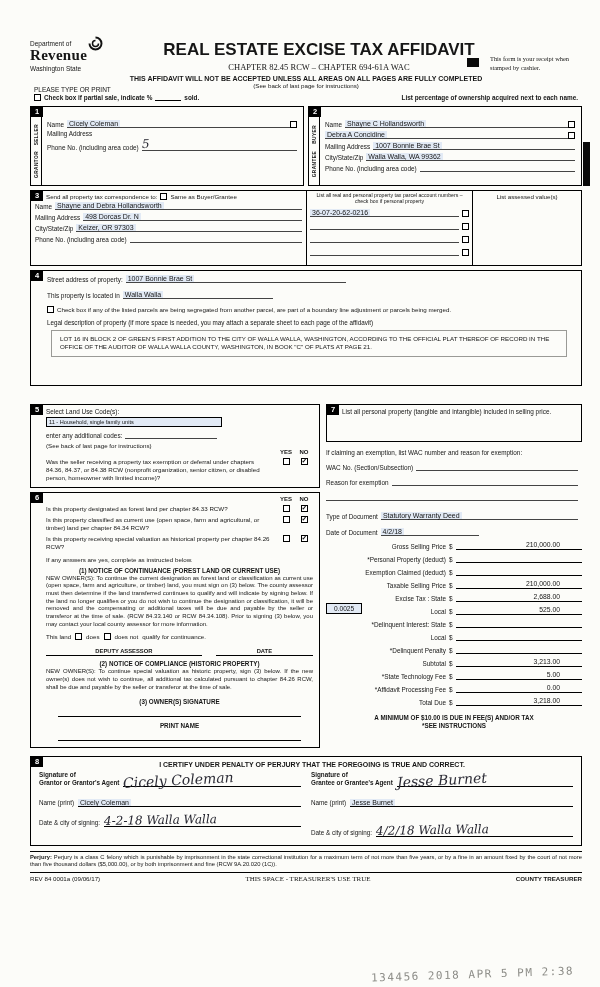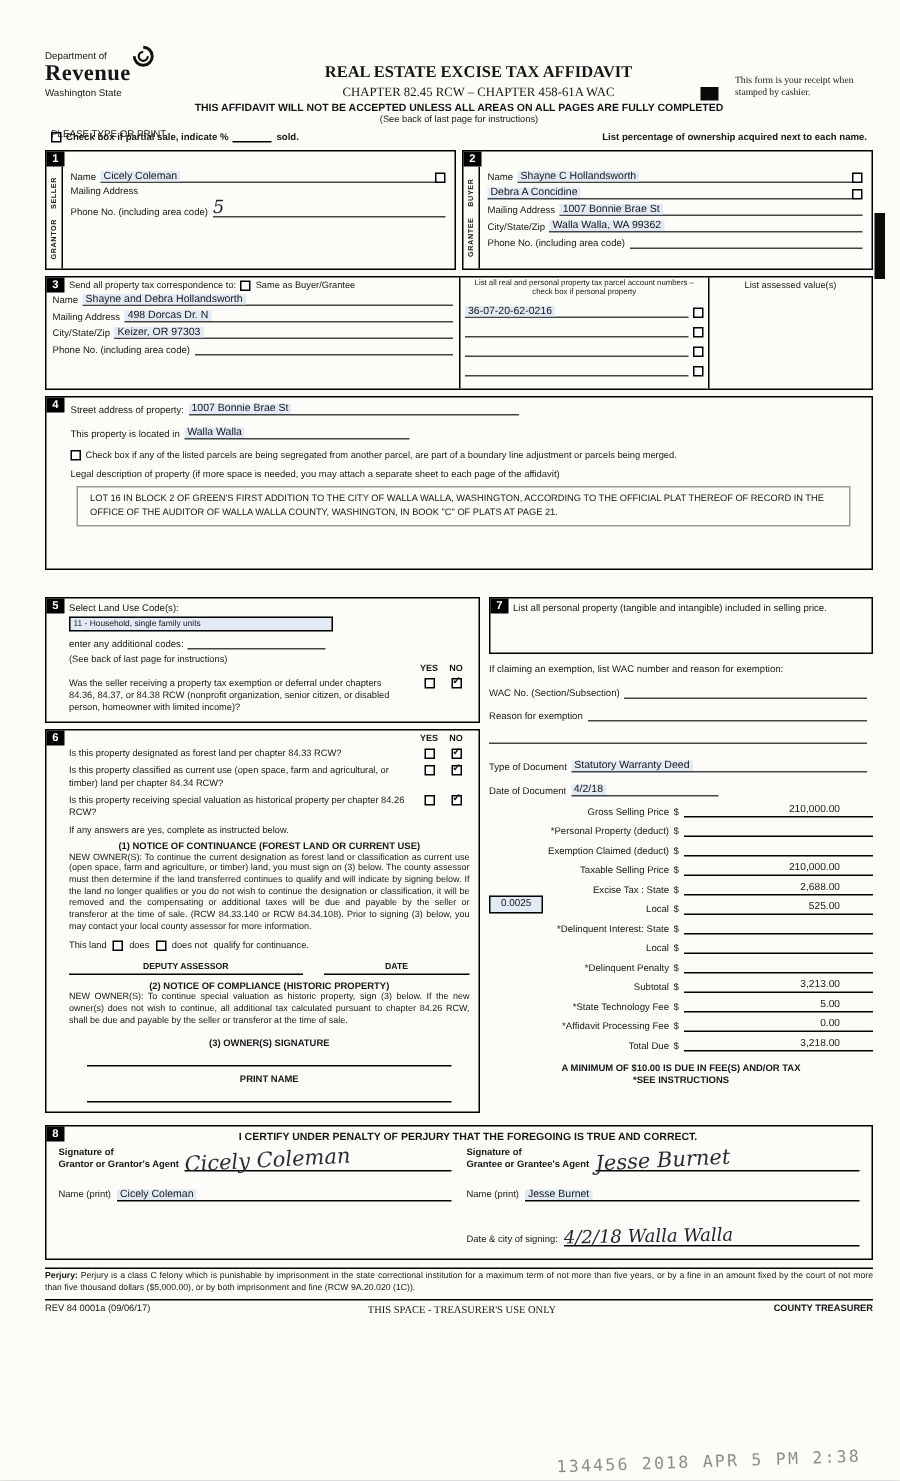--- a/index.html
+++ b/index.html
@@ -4,21 +4,21 @@
 <style>
 *{margin:0;padding:0;box-sizing:border-box}
 body{background:#d4d4d0;font-family:"Liberation Sans",sans-serif;color:#161616}
 .page{width:600px;height:987px;margin:0 auto;background:#fcfcf9;position:relative;padding:34px 18px 6px 30px;overflow:hidden;box-shadow:0 0 8px rgba(0,0,0,.35)}
 
 .hdr{display:flex;align-items:flex-end}
 .logo{width:118px;font-size:6.5px;line-height:1.15;position:relative}
 .logo .rev{font-size:15px;font-weight:bold;font-family:"Liberation Serif",serif;letter-spacing:.3px}
 .logo svg{position:absolute;left:58px;top:-4px}
 .titleblock{flex:1;text-align:center;padding-top:6px}
-.title{font-size:11px;font-weight:bold;font-family:Liberation Serif, serif}
+.title{font-size:17px;font-weight:bold;font-family:Liberation Sans, sans-serif}
 .chapter{font-size:8.5px;font-family:"Liberation Serif",serif;margin-top:2px}
 .receipt{width:92px;font-size:6.4px;line-height:1.3;font-family:"Liberation Serif",serif;padding-top:4px}
 .typeprint{position:absolute;left:34px;top:86px;font-size:6.5px}
 .warning{text-align:center;font-size:7px;font-weight:bold;margin-top:3px}
 .seeback{text-align:center;font-size:6.2px}
 .partialrow{display:flex;align-items:flex-end;font-size:6.4px;font-weight:bold;margin-top:4px;padding:0 4px;gap:3px}
 .partialrow .blank{width:26px;border-bottom:1px solid #000;height:8px}
 .partialrow .spacer{flex:1}
 
 .cb{display:inline-block;width:7px;height:7px;border:1px solid #000;text-align:center;line-height:6px;font-size:7px;vertical-align:-1px;background:#fff;flex:none}
@@ -109,21 +109,21 @@
       <svg viewBox="0 0 20 20" width="15" height="15">
           <path d="M10 2 A8 8 0 1 1 2 10" fill="none" stroke="#111" stroke-width="2.6"></path>
           <path d="M10 6 A4 4 0 1 0 14 10" fill="none" stroke="#111" stroke-width="2"></path>
         </svg>
       <div>Department of</div>
       <div class="rev">Revenue</div>
       <div>Washington State</div>
     </div>
     <div class="titleblock">
       <div class="title">REAL ESTATE EXCISE TAX AFFIDAVIT</div>
-      <div class="chapter">CHAPTER 82.45 RCW – CHAPTER 458-61A WAC</div>
+      <div class="chapter">CHAPTER 82.45 RCW – CHAPTER 694-61A WAC</div>
     </div>
     <div class="receipt">This form is your receipt when stamped by cashier.</div>
   </div>
   <div class="typeprint">PLEASE TYPE OR PRINT</div>
   <div class="warning">THIS AFFIDAVIT WILL NOT BE ACCEPTED UNLESS ALL AREAS ON ALL PAGES ARE FULLY COMPLETED</div>
   <div class="seeback">(See back of last page for instructions)</div>
   <div class="partialrow">
     <span class="cb"></span>
     <span>Check box if partial sale, indicate %</span>
     <span class="blank"></span>
@@ -482,20 +482,26 @@
           <span class="fl">
               <span class="cursive">Cicely Coleman</span>
             </span>
         </div>
         <div class="sigrow" style="margin-top:6px">
           <span class="slabel" style="font-weight:normal">Name (print)</span>
           <span class="fl">
               <span class="typed">Cicely Coleman</span>
             </span>
         </div>
+        <div class="sigrow" style="margin-top:6px">
+          <span class="slabel" style="font-weight:normal">Date &amp; city of signing:</span>
+          <span class="fl">
+              <span class="hand">4-2-18   Walla Walla</span>
+            </span>
+        </div>
       </div>
       <div class="sigcol">
         <div class="sigrow">
           <span class="slabel"><span>Signature of</span><br><span>Grantee or Grantee's Agent</span></span>
           <span class="fl">
               <span class="cursive">Jesse Burnet</span>
             </span>
         </div>
         <div class="sigrow" style="margin-top:6px">
           <span class="slabel" style="font-weight:normal">Name (print)</span>
@@ -509,17 +515,17 @@
               <span class="hand">4/2/18    Walla Walla</span>
             </span>
         </div>
       </div>
     </div>
   </div>
 
   <div class="perjury"><b>Perjury:</b> <span>Perjury is a class C felony which is punishable by imprisonment in the state correctional institution for a maximum term of not more than five years, or by a fine in an amount fixed by the court of not more than five thousand dollars ($5,000.00), or by both imprisonment and fine (RCW 9A.20.020 (1C)).</span></div>
   <div class="botline">
     <span>REV 84 0001a (09/06/17)</span>
-    <span class="mid-t">THIS SPACE - TREASURER'S USE ONLY</span>
+    <span class="mid-t">THIS SPACE - TREASURER'S USE TRUE</span>
     <span class="right-t">COUNTY TREASURER</span>
   </div>
   <div class="stamp">134456  2018 APR  5  PM 2:38</div>
 </div>
 
 </body></html>

